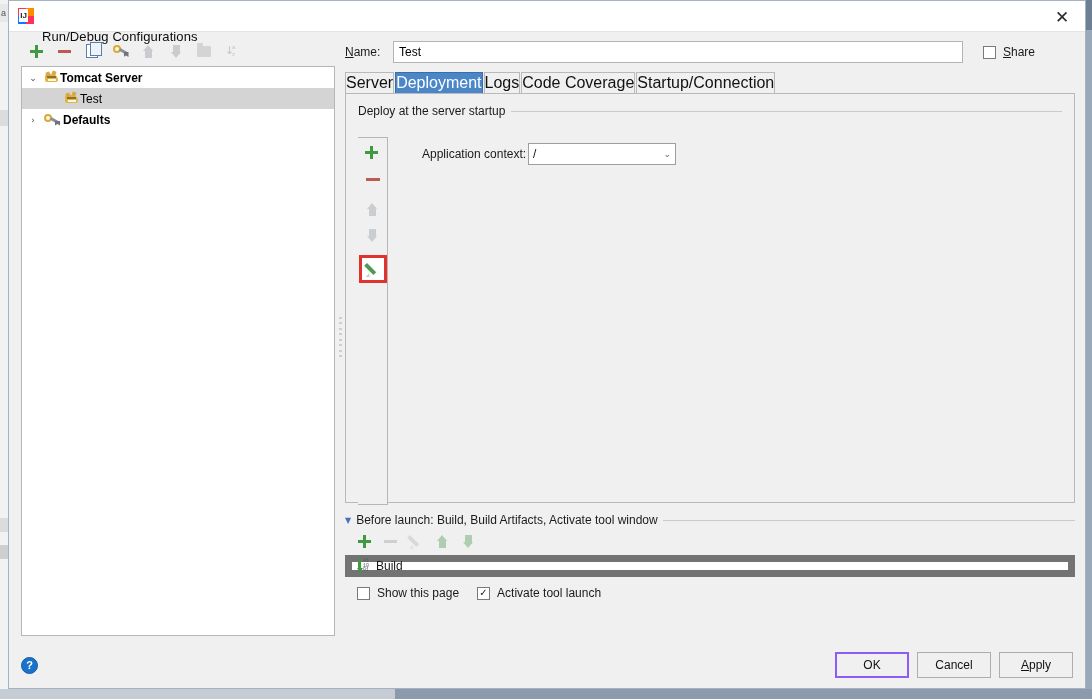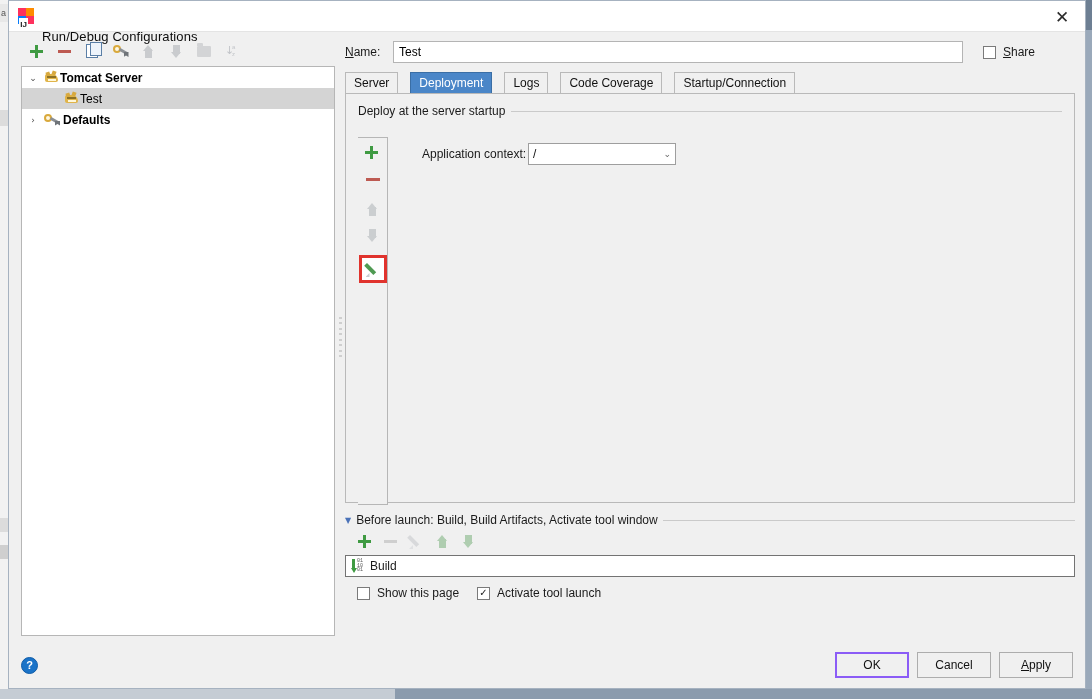--- a/index.html
+++ b/index.html
@@ -55,21 +55,21 @@
     display:flex; align-items:center;
     border-bottom:1px solid #e4e4e4;
     position:relative;
   }
   .title-icon { width:16px; height:16px; margin-left:9px; margin-right:8px; position:relative; }
   .title-icon .q1 { position:absolute; left:0; top:0; width:8px; height:8px; background:#fe315d; }
   .title-icon .q2 { position:absolute; left:8px; top:0; width:8px; height:8px; background:#fe8b00; }
   .title-icon .q3 { position:absolute; left:0; top:8px; width:8px; height:8px; background:#087cfa; }
   .title-icon .q4 { position:absolute; left:8px; top:8px; width:8px; height:8px; background:#fe315d; }
   .title-icon .ij {
-    position:absolute; left:1px; top:10px; width:9px; height:13px;
+    position:absolute; left:1px; top:1px; width:9px; height:13px;
     background:#ffffff; color:#1d1d1d; font-size:8px; font-weight:bold;
     line-height:13px; text-align:center; font-family:Liberation Sans, sans-serif;
   }
   .title-text { font-size:13px; color:#0c0c0c; letter-spacing:0.1px;margin-top:40px; }
   .close-btn {
     position:absolute; right:0; top:0; width:46px; height:31px;
     display:flex; align-items:center; justify-content:center;
     font-size:17px; color:#2b2b2b; cursor:pointer;
     font-family:"DejaVu Sans", sans-serif;
   }
@@ -119,23 +119,23 @@
   .cb {
     width:13px; height:13px; background:#fff; border:1px solid #7a7a7a;
     display:inline-flex; align-items:center; justify-content:center;
     font-size:10px; color:#1a1a1a; line-height:1; cursor:pointer;
     font-family:"DejaVu Sans", sans-serif;
   }
 
   
   .tabs { display:flex; align-items:flex-end; height:21px; position:relative; }
   .tab {
-    height:21px; padding:0 8px; display:flex; align-items:center;
+    height:21px; padding:0 0; display:flex; align-items:center;
     background:#f0f0f0; border:1px solid #b9b9b9; border-bottom:none;
-    margin-right:12px; font-size:12px; cursor:pointer; color:#111;
+    margin-right:1px; font-size:16px; cursor:pointer; color:#111;
   }
   .tab.active { background:#4a86c8; color:#ffffff; border-color:#3a6ea5; }
 
   .tab-content {
     flex:0 0 auto; height:410px; background:#f0f0f0;
     border:1px solid #b9b9b9; margin-top:0;
     padding:10px 12px; position:relative;
   }
 
   .group-label-row { display:flex; align-items:center; gap:6px; margin-bottom:19px; }
@@ -178,21 +178,21 @@
   
   .before-launch { padding-top:10px; }
   .bl-header { display:flex; align-items:center; gap:5px; }
   .bl-tri { font-size:8px; color:#4a72b8; font-family:"DejaVu Sans", sans-serif; }
   .bl-title { font-size:12px; }
   .bl-rule { flex:1; height:1px; background:#cacaca; }
   .bl-toolbar { display:flex; align-items:center; gap:4px; padding:4px 0 4px 8px; height:28px; }
   .blb { width:22px; height:22px; display:flex; align-items:center; justify-content:center; cursor:pointer; }
   .blb.disabled { opacity:.4; cursor:default; }
   .bl-list {
-    height:22px; background:#ffffff; border:1px solid #737373;
+    height:22px; background:#ffffff; border:7px solid #737373;
     display:flex; align-items:center; padding-left:5px; gap:5px; cursor:pointer;
   }
   .bl-checks { display:flex; align-items:center; gap:9px; padding:9px 0 0 12px; }
   .bl-checks .grp { display:flex; align-items:center; gap:7px; cursor:pointer; }
   .bl-checks .grp + .grp { margin-left:9px; }
 
   
   .footer {
     height:46px; display:flex; align-items:center; padding:0 12px; position:relative;
   }

